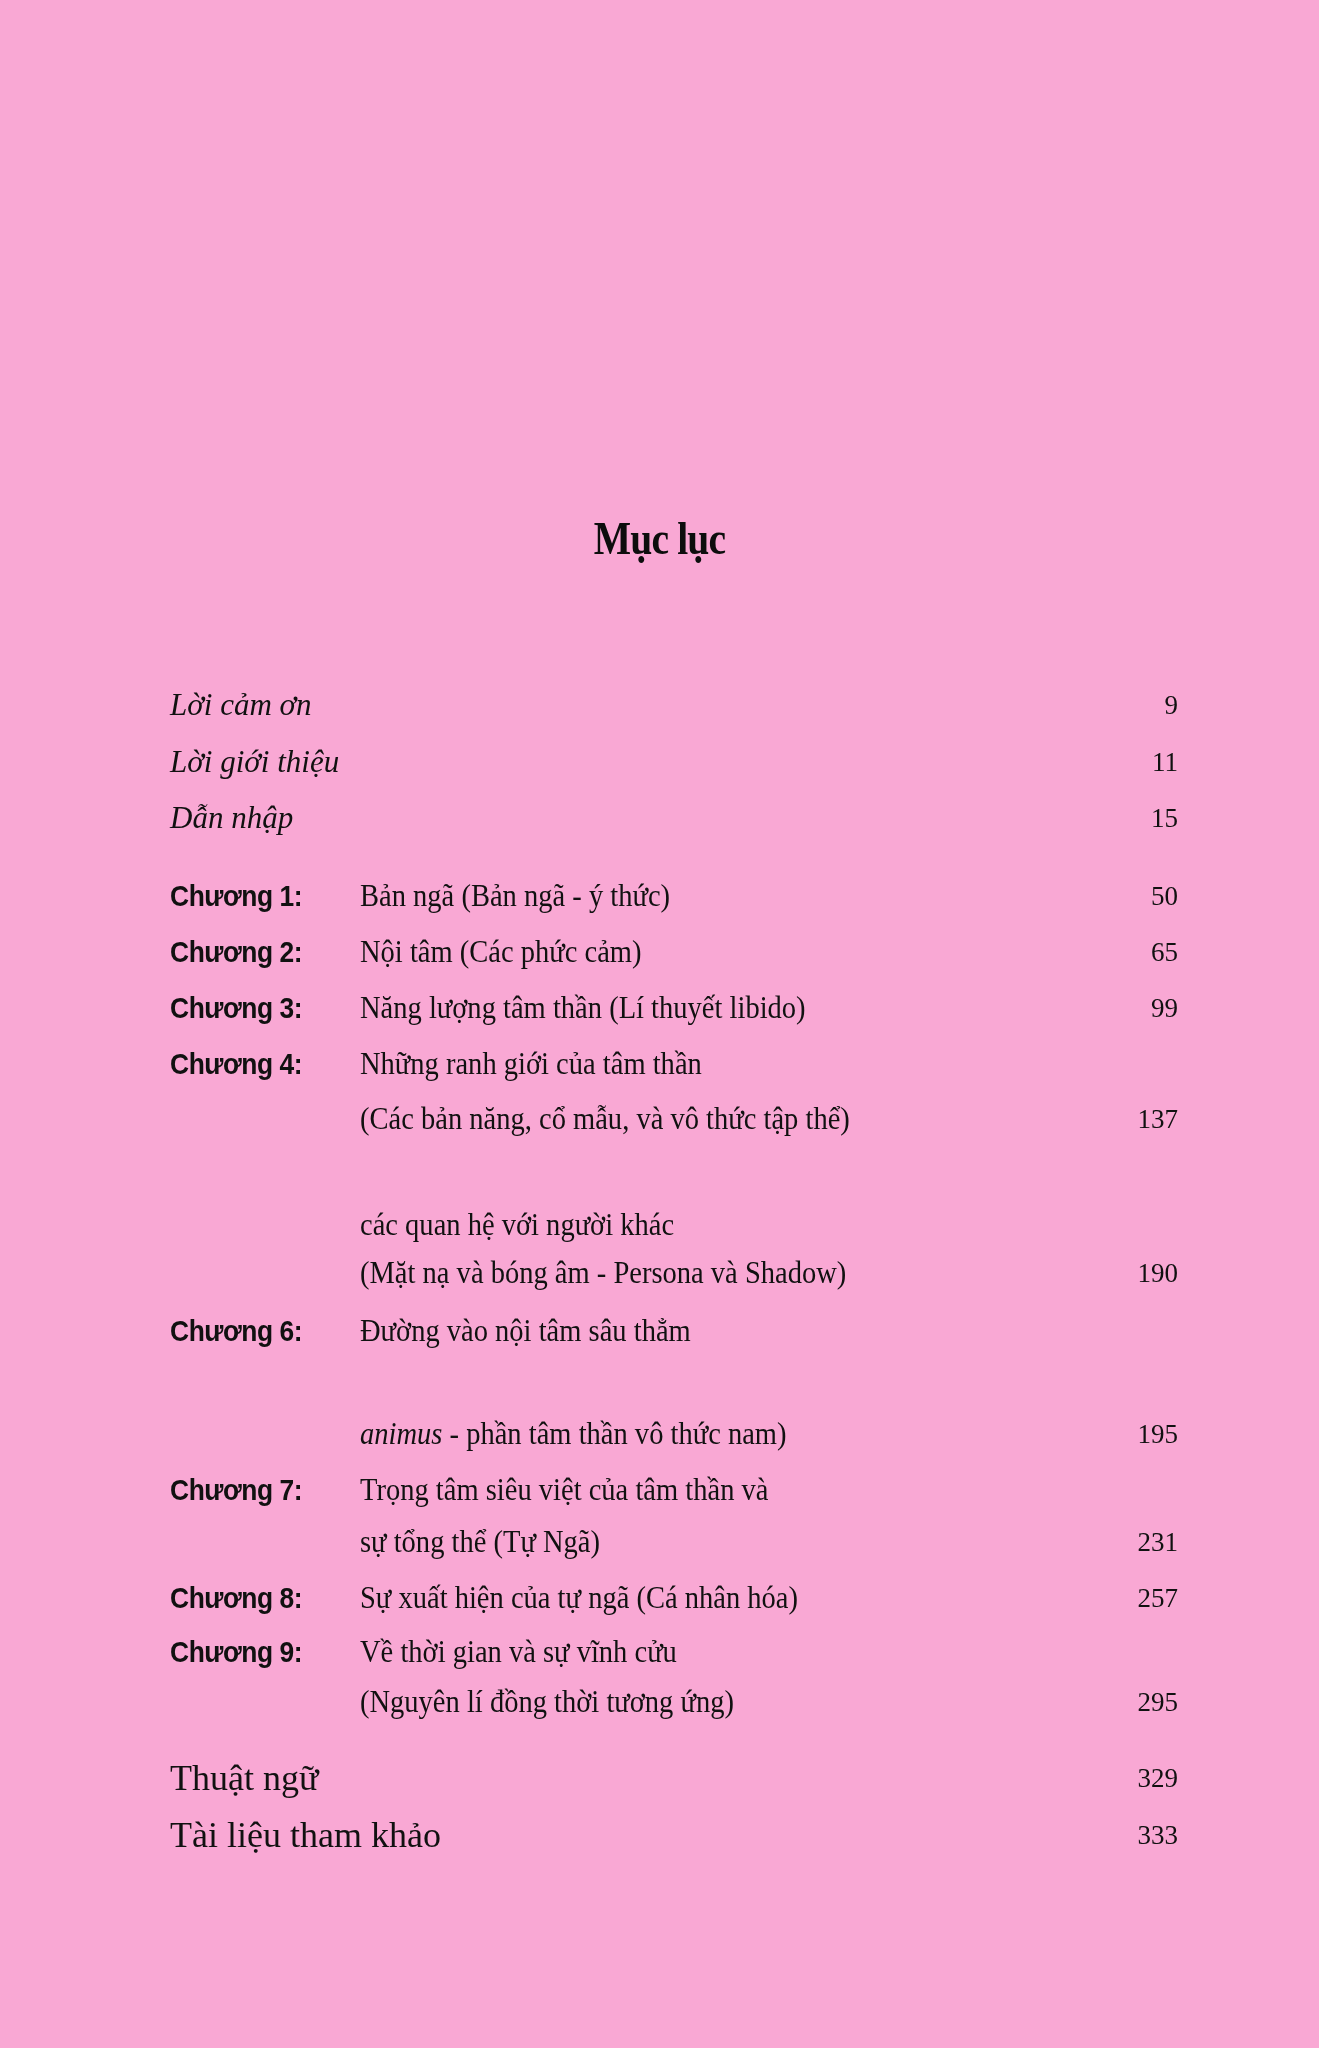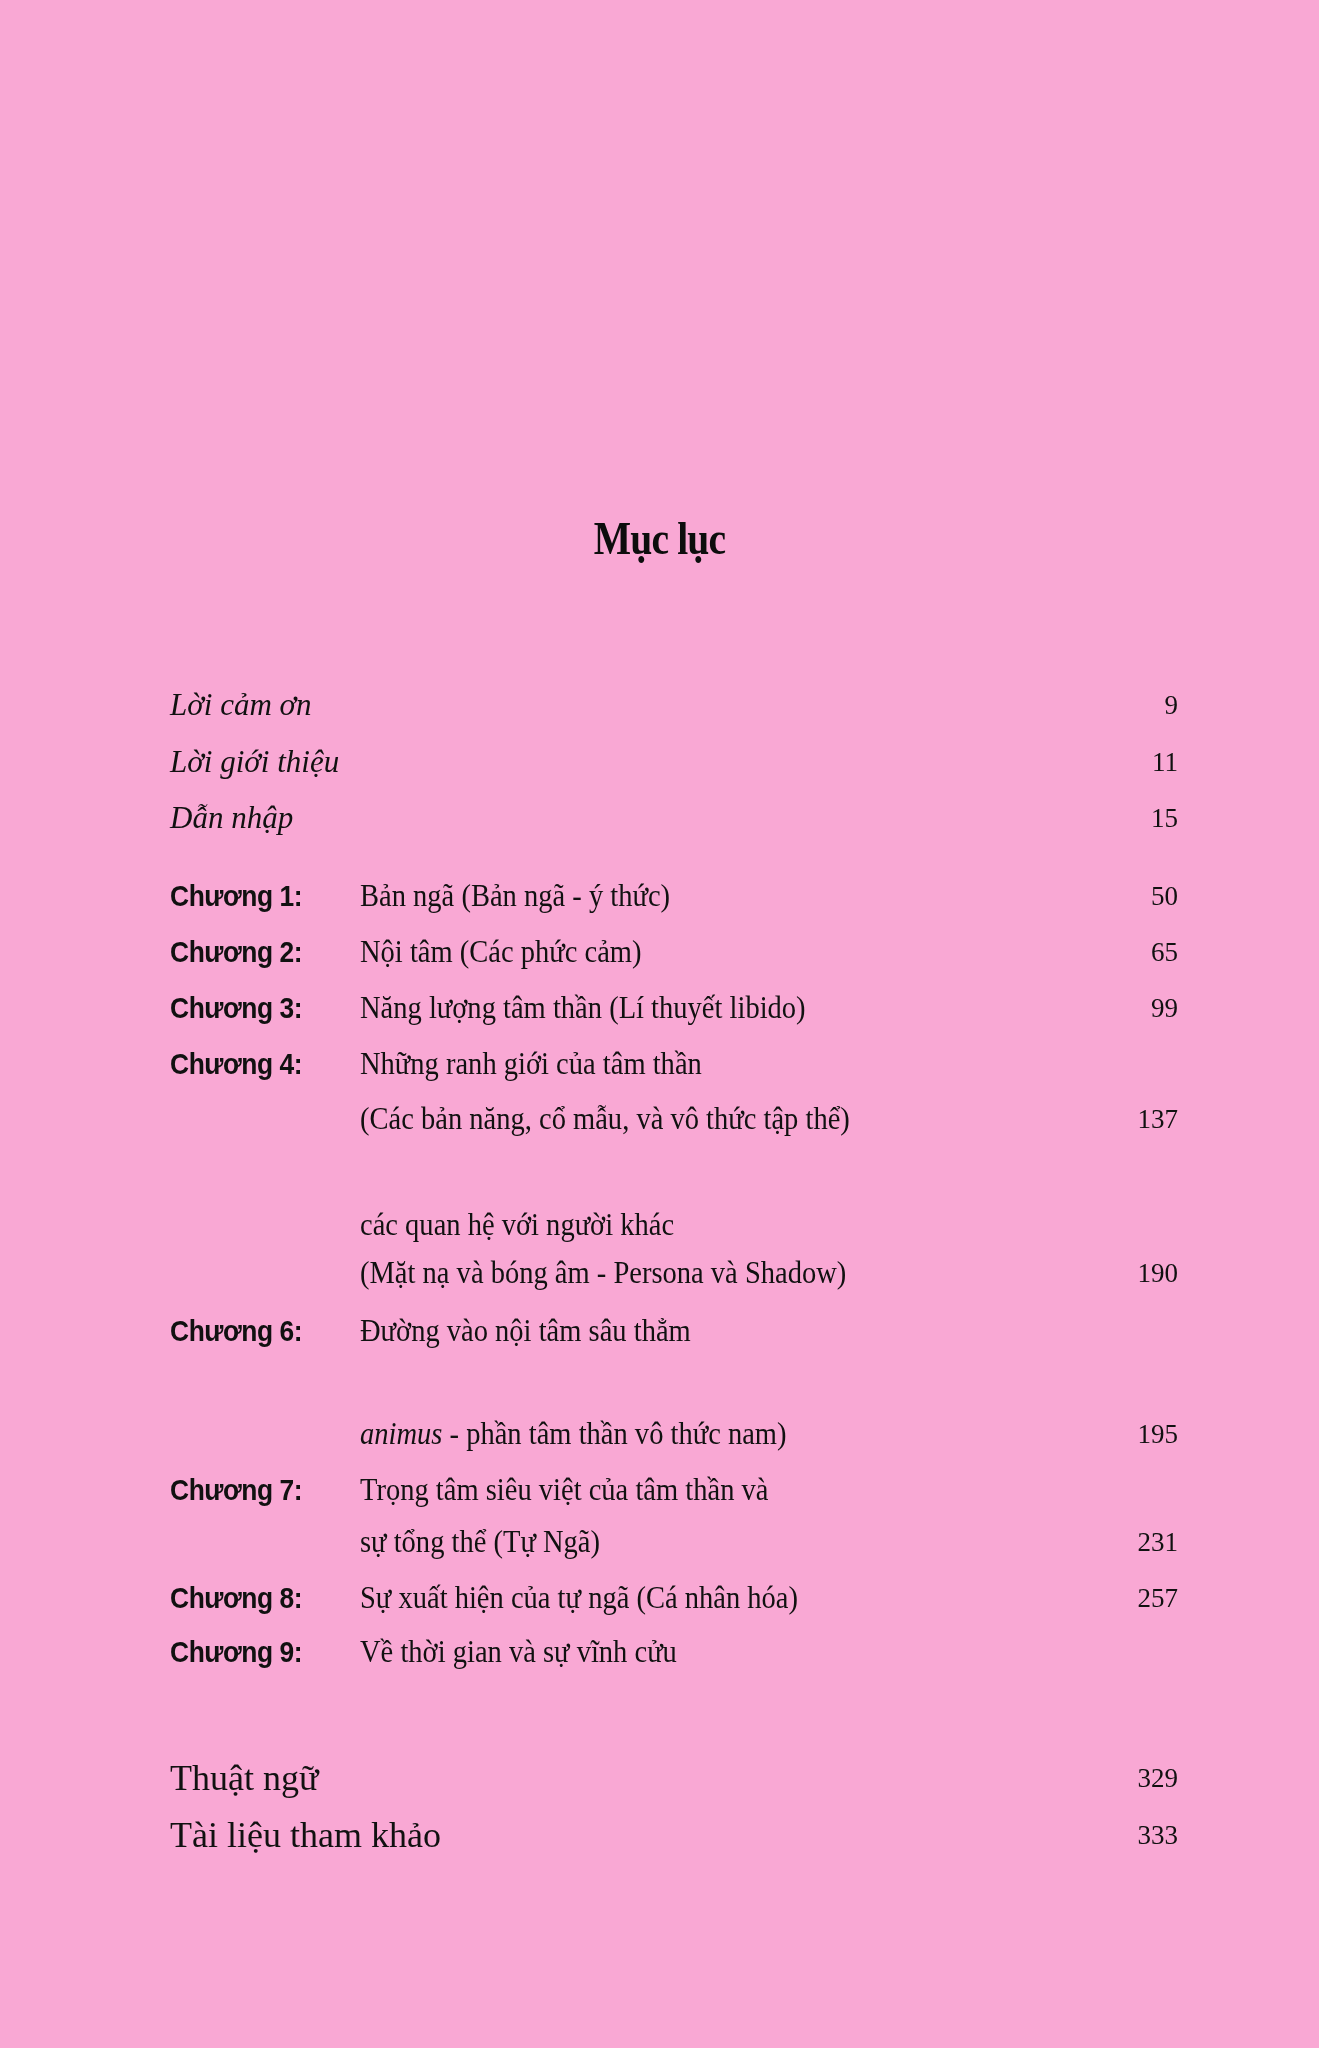--- a/index.html
+++ b/index.html
@@ -157,20 +157,24 @@
   <div class="row chap" style="top:1574px">
     <span class="chap-label">Chương 8:</span>
     <span class="chap-title">Sự xuất hiện của tự ngã (Cá nhân hóa)</span>
     <span class="page-num">257</span>
   </div>
 
   <div class="row chap" style="top:1628px">
     <span class="chap-label">Chương 9:</span>
     <span class="chap-title">Về thời gian và sự vĩnh cửu</span>
   </div>
+  <div class="row chap" style="top:1678px">
+    <span class="chap-title">(Nguyên lí đồng thời tương ứng)</span>
+    <span class="page-num">295</span>
+  </div>
 
   <div class="row back" style="top:1754px">
     <span class="label">Thuật ngữ</span>
     <span class="page-num">329</span>
   </div>
   <div class="row back" style="top:1811px">
     <span class="label">Tài liệu tham khảo</span>
     <span class="page-num">333</span>
   </div>
 

